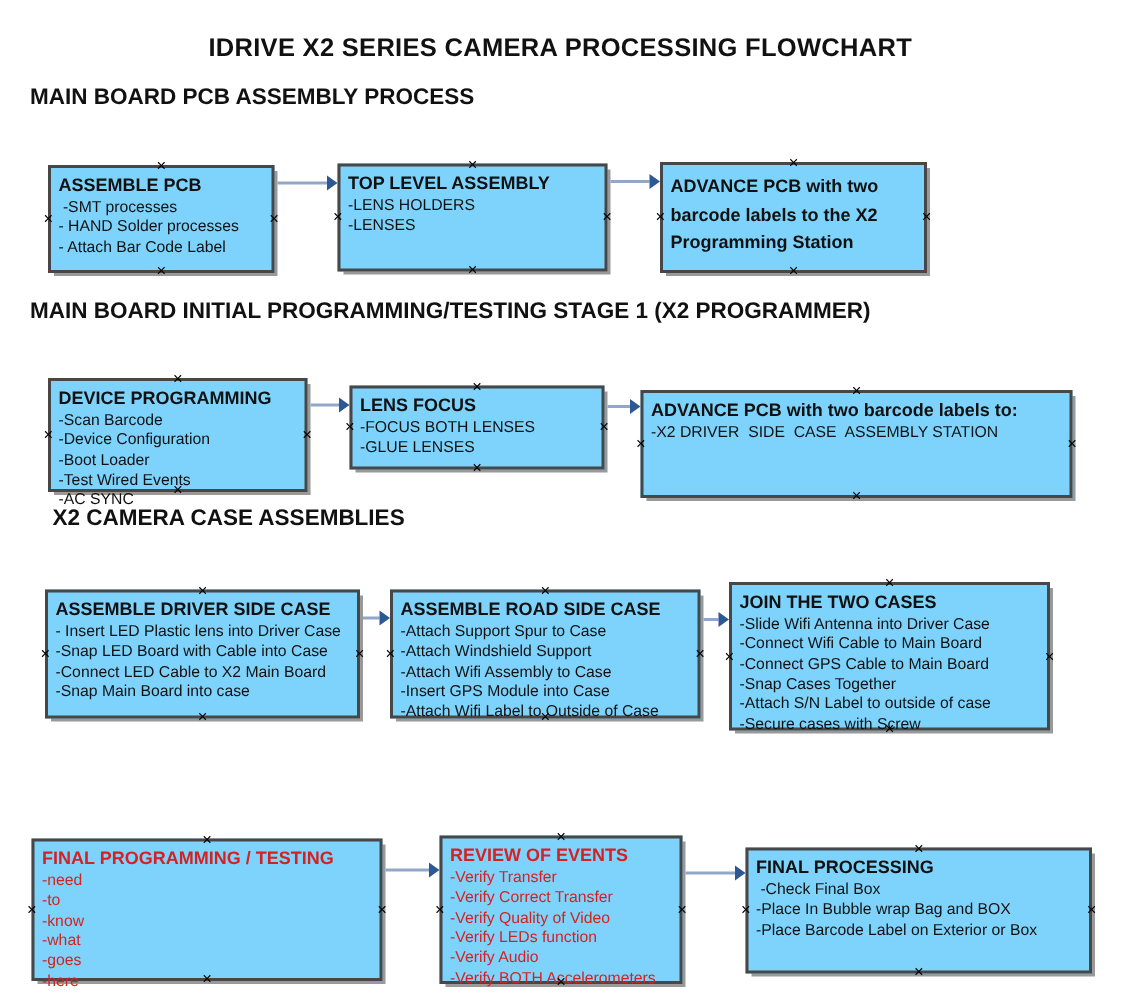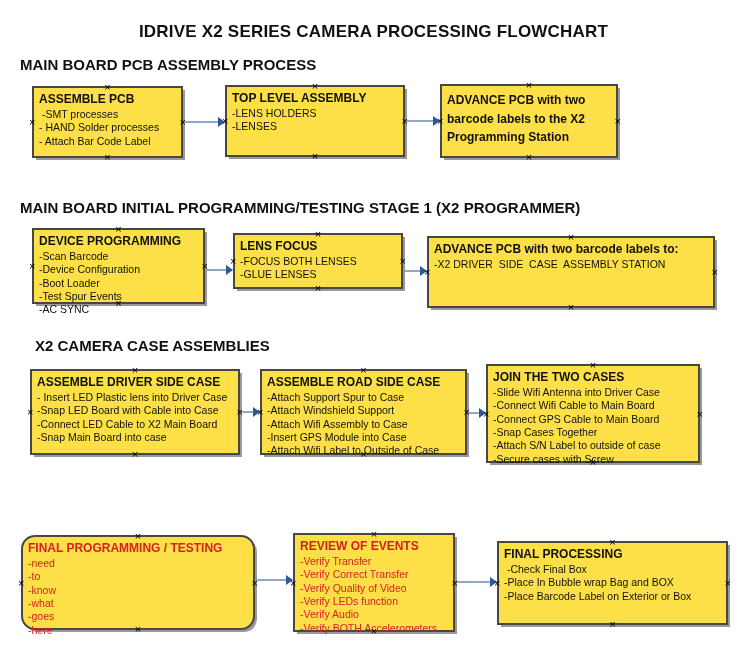--- a/index.html
+++ b/index.html
@@ -16,22 +16,23 @@
   }
   #sh1{left:20px;top:56px;}
   #sh2{left:20px;top:199px;}
   #sh3{left:35px;top:337px;}
   #sh4{left:35px;top:488px;}
   #sh4 .red-part{margin-left:9px;}
   .red{color:#d42222;}
 
   .fbox{
     position:absolute;box-sizing:border-box;
-    background:#fde047;border:2px solid #474747;
+    background:#7dd3fc;border:2px solid #474747;
     box-shadow:3px 3px 0 -1px #999;
+    margin-top:24px;
   }
   .fbox::before,.fbox::after,.sx::before,.sx::after{
     content:"\00d7";position:absolute;font-size:11px;line-height:10px;
     color:#000;font-weight:400;z-index:3;
   }
   .fbox::before{top:-6px;left:50%;transform:translateX(-50%);}
   .fbox::after{bottom:-6px;left:50%;transform:translateX(-50%);}
   .sx{position:absolute;left:0;top:0;right:0;bottom:0;pointer-events:none;}
   .sx::before{left:-5px;top:50%;transform:translateY(-50%);}
   .sx::after{right:-5px;top:50%;transform:translateY(-50%);}
@@ -44,21 +45,21 @@
   #b11{left:32px;top:86px;width:151px;height:72px;}
   #b12{left:225px;top:85px;width:180px;height:72px;}
   #b13{left:440px;top:84px;width:178px;height:74px;}
   #b13 .bt{line-height:1.55;padding-top:5px;}
   #b21{left:32px;top:228px;width:173px;height:76px;}
   #b22{left:233px;top:233px;width:170px;height:56px;}
   #b23{left:427px;top:236px;width:288px;height:72px;}
   #b31{left:30px;top:369px;width:210px;height:86px;}
   #b32{left:260px;top:369px;width:207px;height:86px;}
   #b33{left:486px;top:364px;width:214px;height:99px;}
-  #b41{left:21px;top:535px;width:234px;height:95px;border-radius:14px;}
+  #b41{left:21px;top:535px;width:234px;height:95px;}
   #b42{left:293px;top:533px;width:162px;height:99px;overflow:visible;}
   #b43{left:497px;top:541px;width:231px;height:84px;}
 
   
   .arrow{position:absolute;height:2px;background:#91a7c8;z-index:2;}
   .arrow::after{
     content:"";position:absolute;right:-7px;top:-4px;width:0;height:0;
     border-top:5px solid transparent;border-bottom:5px solid transparent;
     border-left:7px solid #2e5894;
   }
@@ -101,21 +102,21 @@
     <span class="sx"></span>
     <div class="bt">ADVANCE PCB with two barcode labels to the X2 Programming Station</div>
   </div>
 
   <div class="fbox" id="b21">
     <span class="sx"></span>
     <div class="bt">DEVICE PROGRAMMING</div>
     <div class="bi">-Scan Barcode</div>
     <div class="bi">-Device Configuration</div>
     <div class="bi">-Boot Loader</div>
-    <div class="bi">-Test Spur Events</div>
+    <div class="bi">-Test Wired Events</div>
     <div class="bi">-AC SYNC</div>
   </div>
 
   <div class="fbox" id="b22">
     <span class="sx"></span>
     <div class="bt">LENS FOCUS</div>
     <div class="bi">-FOCUS BOTH LENSES</div>
     <div class="bi">-GLUE LENSES</div>
   </div>
 

